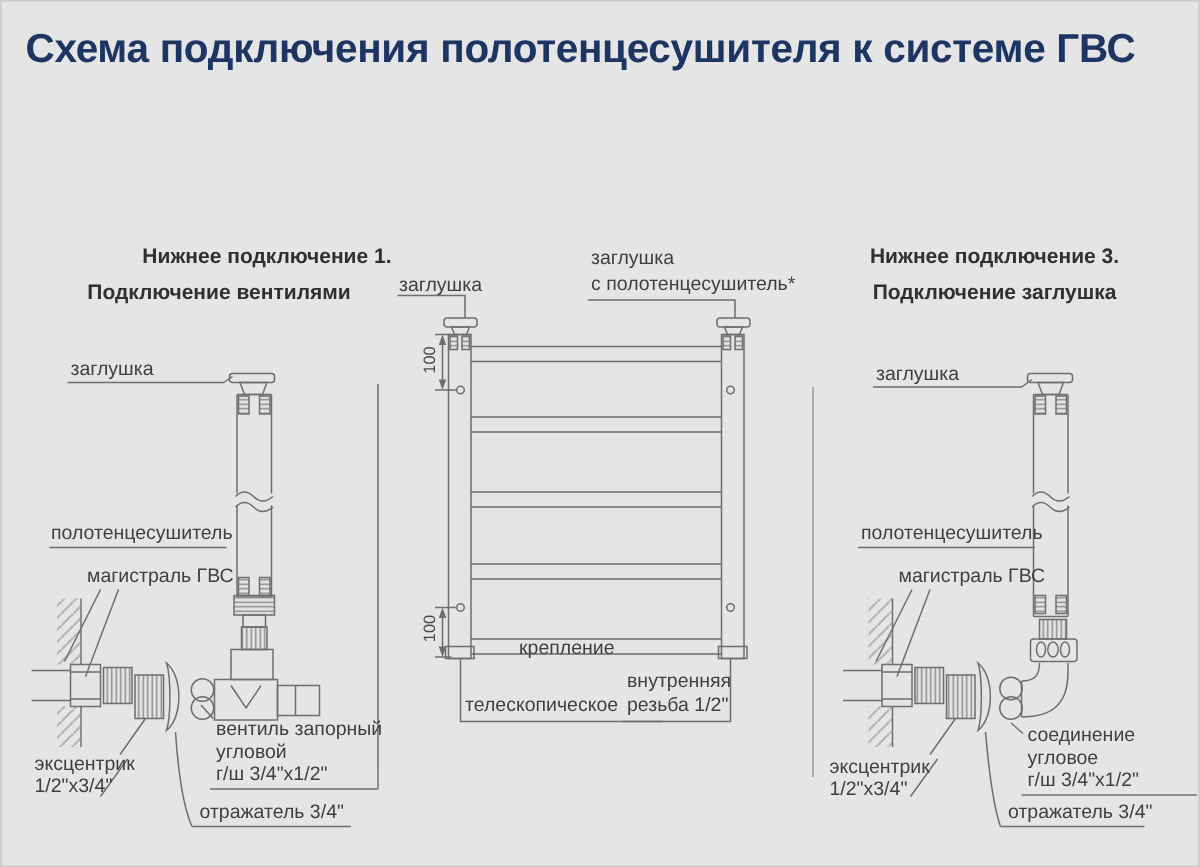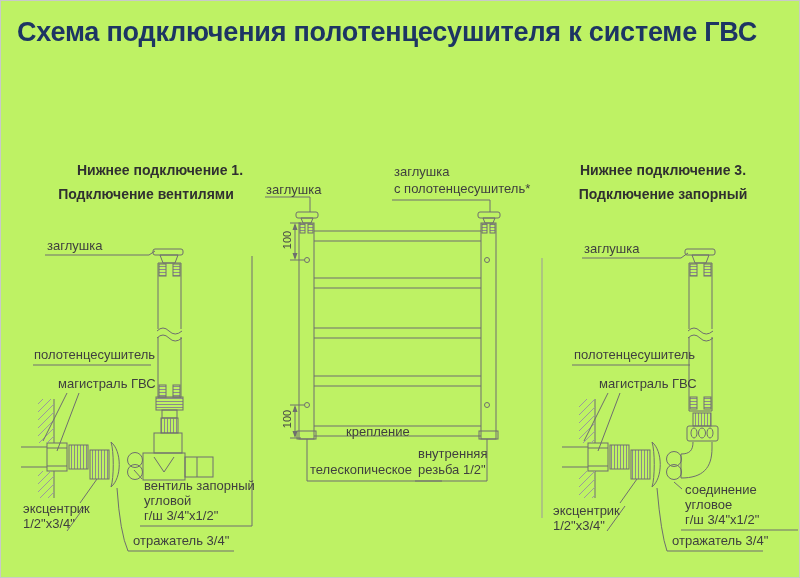--- a/index.html
+++ b/index.html
@@ -1,17 +1,17 @@
 <!DOCTYPE html>
 <html><head>
 <meta charset="utf-8">
 <style>
   html,body{margin:0;padding:0;background:#ffffff;}
   .page{
-    position:relative;width:798px;height:576px;background:#bef264;
+    position:relative;width:798px;height:576px;background:#e5e5e5;
     border:1px solid #c9c9c9;overflow:hidden;
     font-family:"Liberation Sans","DejaVu Sans",sans-serif;
   }
   .title{
     position:absolute;left:16px;top:16px;width:770px;
     font-size:27px;font-weight:700;color:#1d3563;letter-spacing:-0.2px;
   }
   .svg-layer{position:absolute;left:0;top:0;width:798px;height:576px;}
   .lbl{position:absolute;font-size:13px;color:#3f3f3f;white-space:nowrap;line-height:14px;}
   .hd{position:absolute;font-size:14px;font-weight:700;color:#303030;text-align:center;white-space:nowrap;}
@@ -173,21 +173,21 @@
       <path d="M607,392 L583,440 M619,392 L597,450"></path>
       <path d="M619,502 L636,478 M606,530 L624,505"></path>
       <path d="M673,481 L681,488"></path>
       <path d="M680,529 H797"></path>
       <path d="M656,487 Q660,533 666,550 M666,550 H762"></path>
     </g>
   </svg>
 
   <div class="title">Схема подключения полотенцесушителя к системе ГВС</div>
 
-  <div class="hd" style="left:44px;top:161px;width:230px;">Нижнее подключение 1.</div>
+  <div class="hd" style="left:30px;top:161px;width:230px;text-align:right;">Нижнее подключение 1.</div>
   <div class="hd" style="left:30px;top:185px;width:230px;">Подключение вентилями</div>
   <div class="lbl" style="left:46px;top:238px;">заглушка</div>
   <div class="lbl" style="left:33px;top:347px;">полотенцесушитель</div>
   <div class="lbl" style="left:57px;top:376px;">магистраль ГВС</div>
   <div class="lbl" style="left:22px;top:501px;">эксцентрик</div>
   <div class="lbl" style="left:22px;top:516px;">1/2"х3/4"</div>
   <div class="lbl" style="left:143px;top:478px;text-align:right;">вентиль запорный</div>
   <div class="lbl" style="left:143px;top:493px;">угловой</div>
   <div class="lbl" style="left:143px;top:508px;">г/ш 3/4"х1/2"</div>
   <div class="lbl" style="left:132px;top:533px;">отражатель 3/4"</div>
@@ -196,21 +196,21 @@
   <div class="lbl" style="left:393px;top:164px;">заглушка</div>
   <div class="lbl" style="left:393px;top:181px;">с полотенцесушитель*</div>
   <div class="dim" style="left:269px;top:233px;">100</div>
   <div class="dim" style="left:269px;top:412px;">100</div>
   <div class="lbl" style="left:309px;top:424px;padding-left:36px;">крепление</div>
   <div class="lbl" style="left:309px;top:462px;">телескопическое</div>
   <div class="lbl" style="left:417px;top:446px;">внутренняя</div>
   <div class="lbl" style="left:417px;top:462px;">резьба 1/2"</div>
 
   <div class="hd" style="left:552px;top:161px;width:220px;">Нижнее подключение 3.</div>
-  <div class="hd" style="left:552px;top:185px;width:220px;">Подключение запорный</div>
+  <div class="hd" style="left:552px;top:185px;width:220px;">Подключение заглушка</div>
   <div class="lbl" style="left:583px;top:241px;">заглушка</div>
   <div class="lbl" style="left:573px;top:347px;">полотенцесушитель</div>
   <div class="lbl" style="left:598px;top:376px;">магистраль ГВС</div>
   <div class="lbl" style="left:552px;top:503px;">эксцентрик</div>
   <div class="lbl" style="left:552px;top:518px;">1/2"х3/4"</div>
   <div class="lbl" style="left:684px;top:482px;text-align:center;">соединение</div>
   <div class="lbl" style="left:684px;top:497px;">угловое</div>
   <div class="lbl" style="left:684px;top:512px;">г/ш 3/4"х1/2"</div>
   <div class="lbl" style="left:671px;top:533px;">отражатель 3/4"</div>
 

